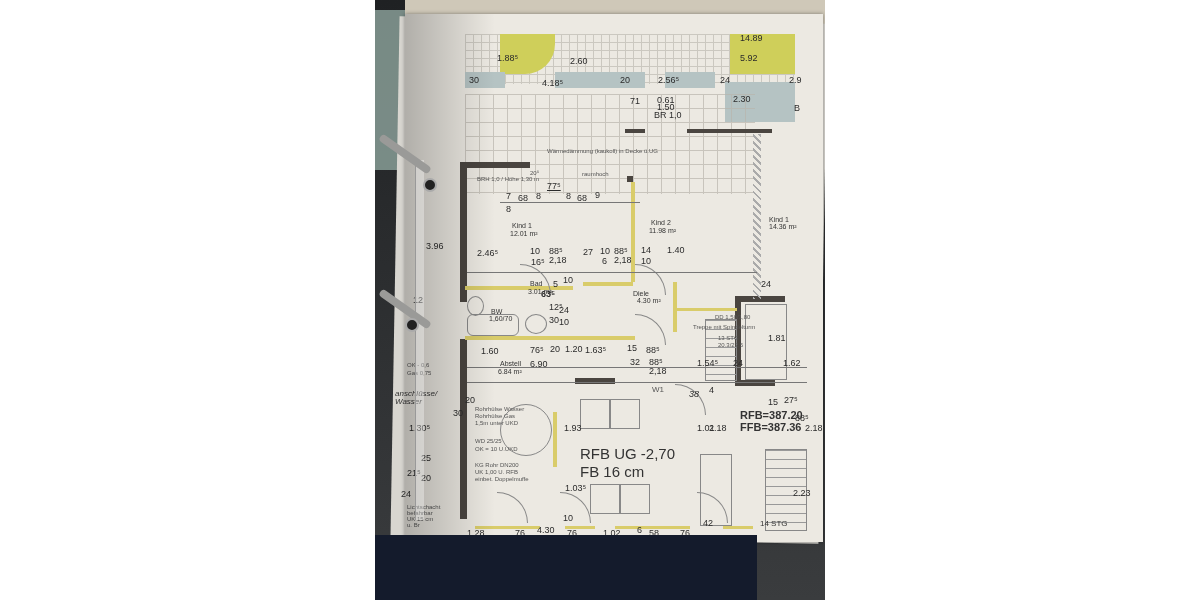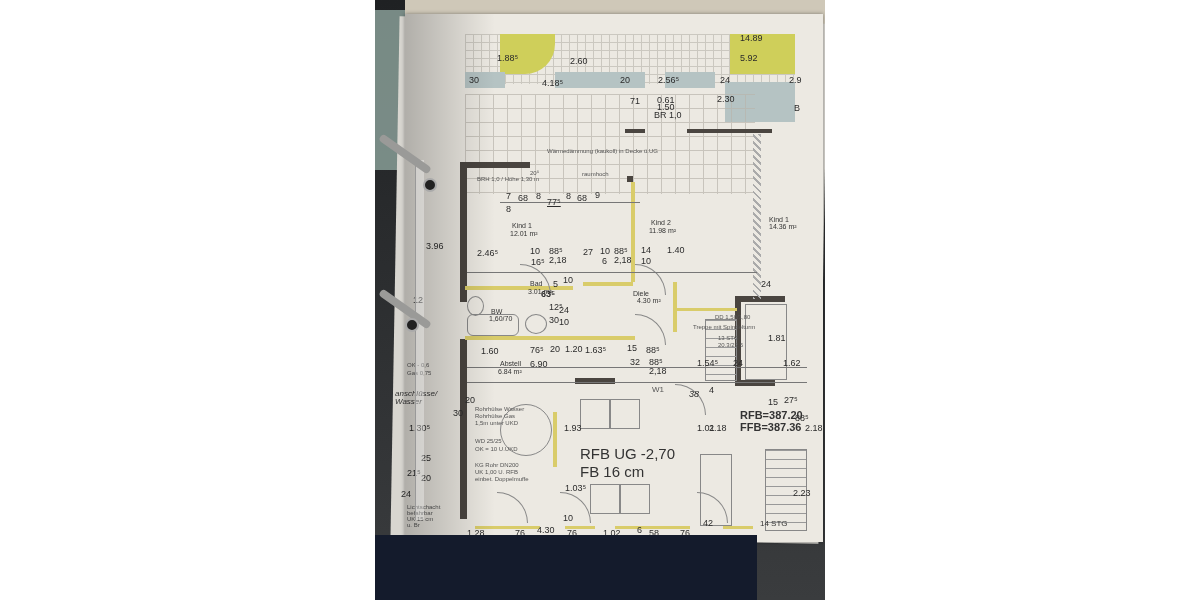--- a/index.html
+++ b/index.html
@@ -114,32 +114,32 @@
     <span class="lbl md" style="left:64px;top:62px;">30</span>
     <span class="lbl md" style="left:137px;top:65px;">4.18⁵</span>
     <span class="lbl md" style="left:215px;top:62px;">20</span>
     <span class="lbl md" style="left:253px;top:62px;">2.56⁵</span>
     <span class="lbl md" style="left:315px;top:62px;">24</span>
     <span class="lbl md" style="left:384px;top:62px;">2.9</span>
     <span class="lbl md" style="left:225px;top:83px;">71</span>
     <span class="lbl md" style="left:252px;top:82px;">0.61</span>
     <span class="lbl md" style="left:252px;top:89px;">1.50</span>
     <span class="lbl md" style="left:249px;top:97px;">BR 1,0</span>
-    <span class="lbl md" style="left:312px;top:81px;">2.30</span>
+    <span class="lbl md" style="left:328px;top:81px;">2.30</span>
     <span class="lbl md" style="left:389px;top:90px;">B</span>
 
     <span class="lbl sm" style="left:142px;top:134px;">Wärmedämmung (kaukoll) in Decke ü.UG</span>
     <span class="lbl sm" style="left:177px;top:157px;">raumhoch</span>
     <span class="lbl sm" style="left:125px;top:156px;">20⁵</span>
     <span class="lbl sm" style="left:72px;top:162px;">BRH 1,0 / Höhe 1,30 m</span>
 
     <span class="lbl md" style="left:101px;top:178px;">7</span>
     <span class="lbl md" style="left:113px;top:180px;">68</span>
     <span class="lbl md" style="left:131px;top:178px;">8</span>
-    <span class="lbl md" style="left:142px;top:184px;text-decoration:underline;">77⁵</span>
+    <span class="lbl md" style="left:142px;top:168px;text-decoration:underline;">77⁵</span>
     <span class="lbl md" style="left:161px;top:178px;">8</span>
     <span class="lbl md" style="left:172px;top:180px;">68</span>
     <span class="lbl md" style="left:190px;top:177px;">9</span>
     <span class="lbl md" style="left:101px;top:191px;">8</span>
 
     <span class="lbl sm" style="left:107px;top:208px;font-size:7px;color:#333;">Kind 1</span>
     <span class="lbl sm" style="left:105px;top:216px;font-size:7px;color:#333;">12.01 m²</span>
     <span class="lbl sm" style="left:246px;top:205px;font-size:7px;color:#333;">Kind 2</span>
     <span class="lbl sm" style="left:244px;top:213px;font-size:7px;color:#333;">11.98 m²</span>
     <span class="lbl sm" style="left:364px;top:202px;font-size:7px;color:#333;">Kind 1</span>

